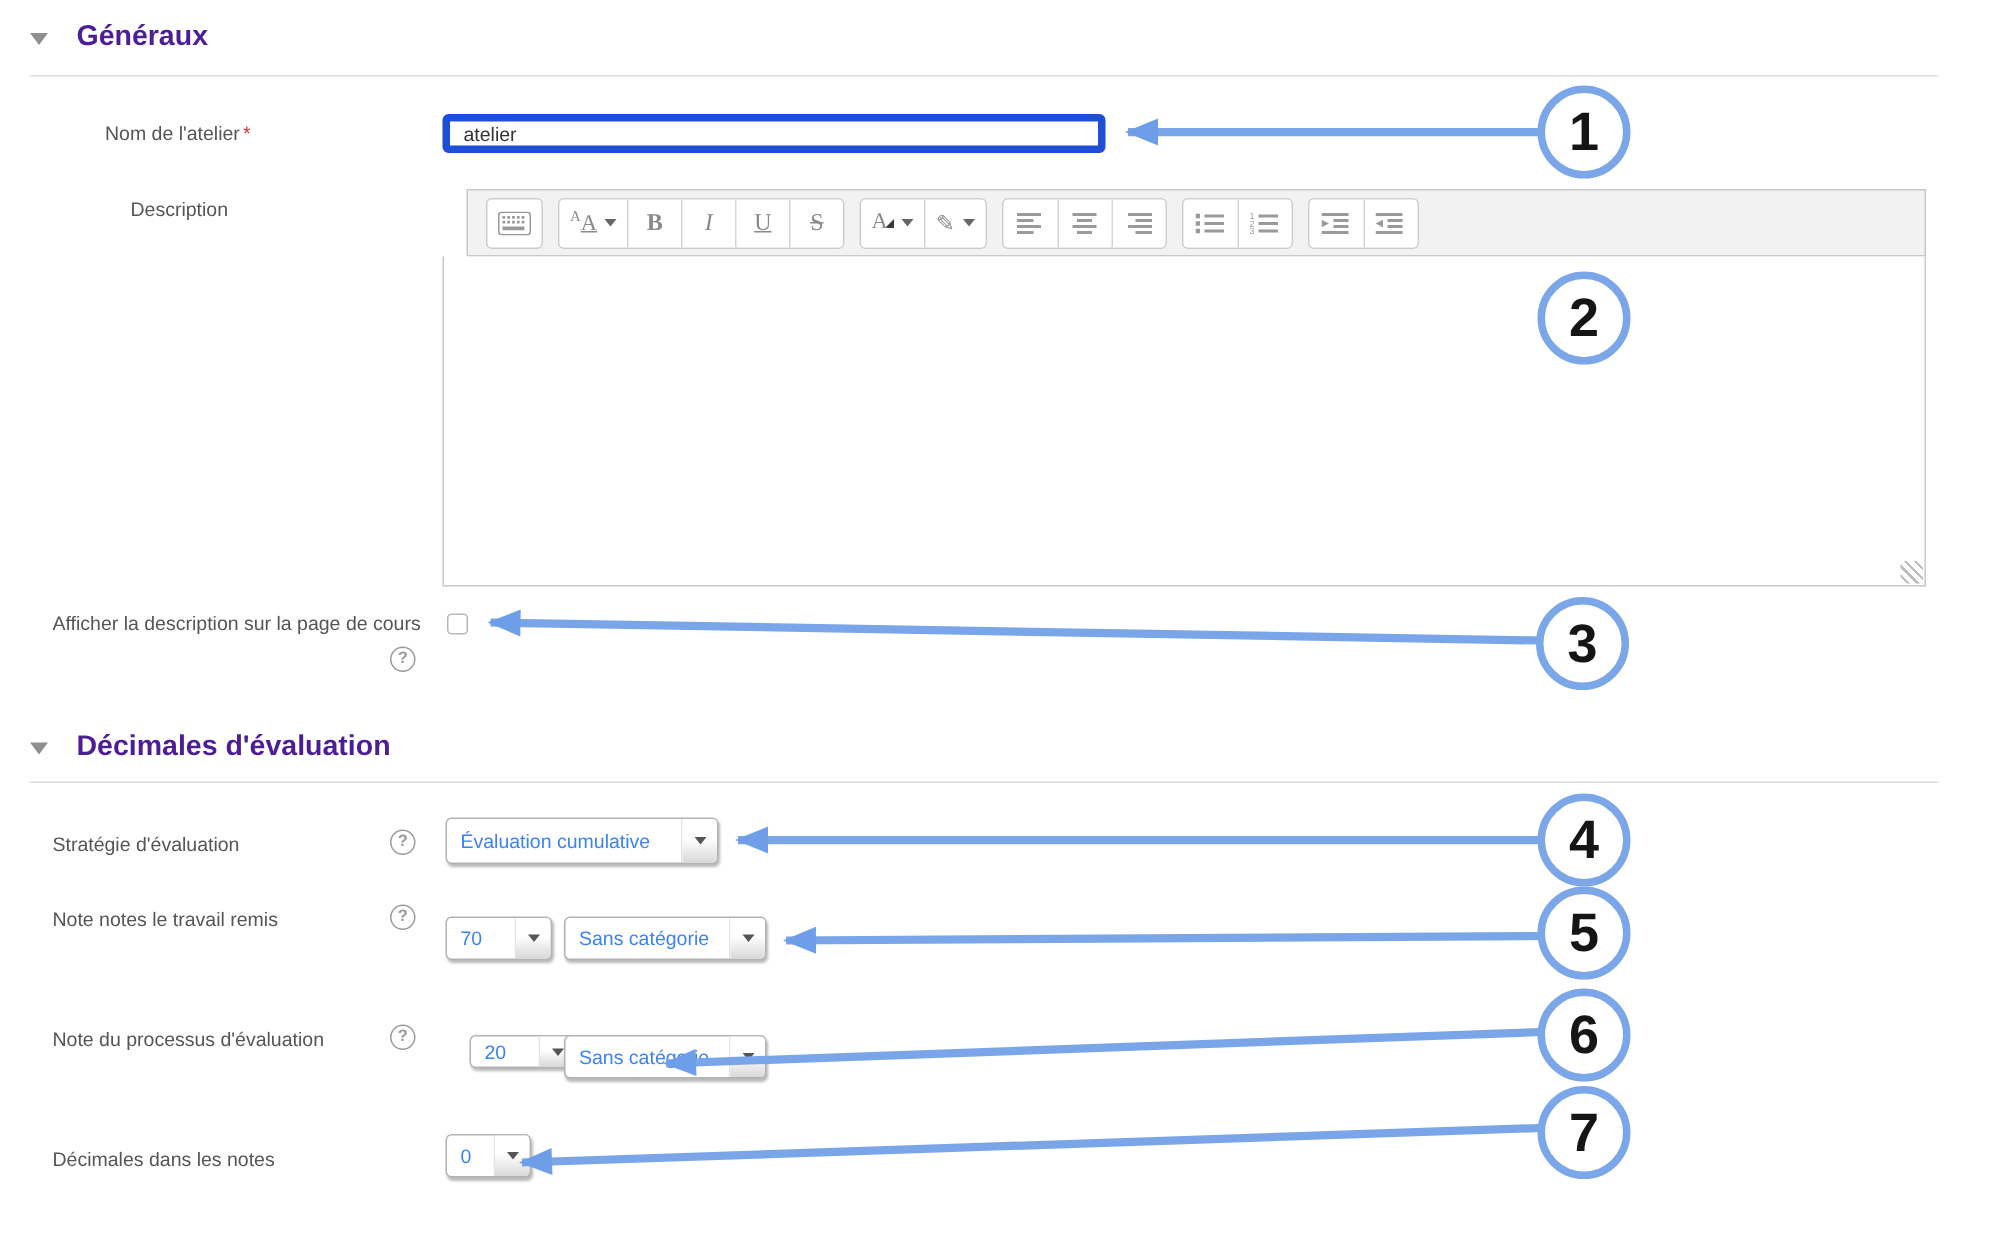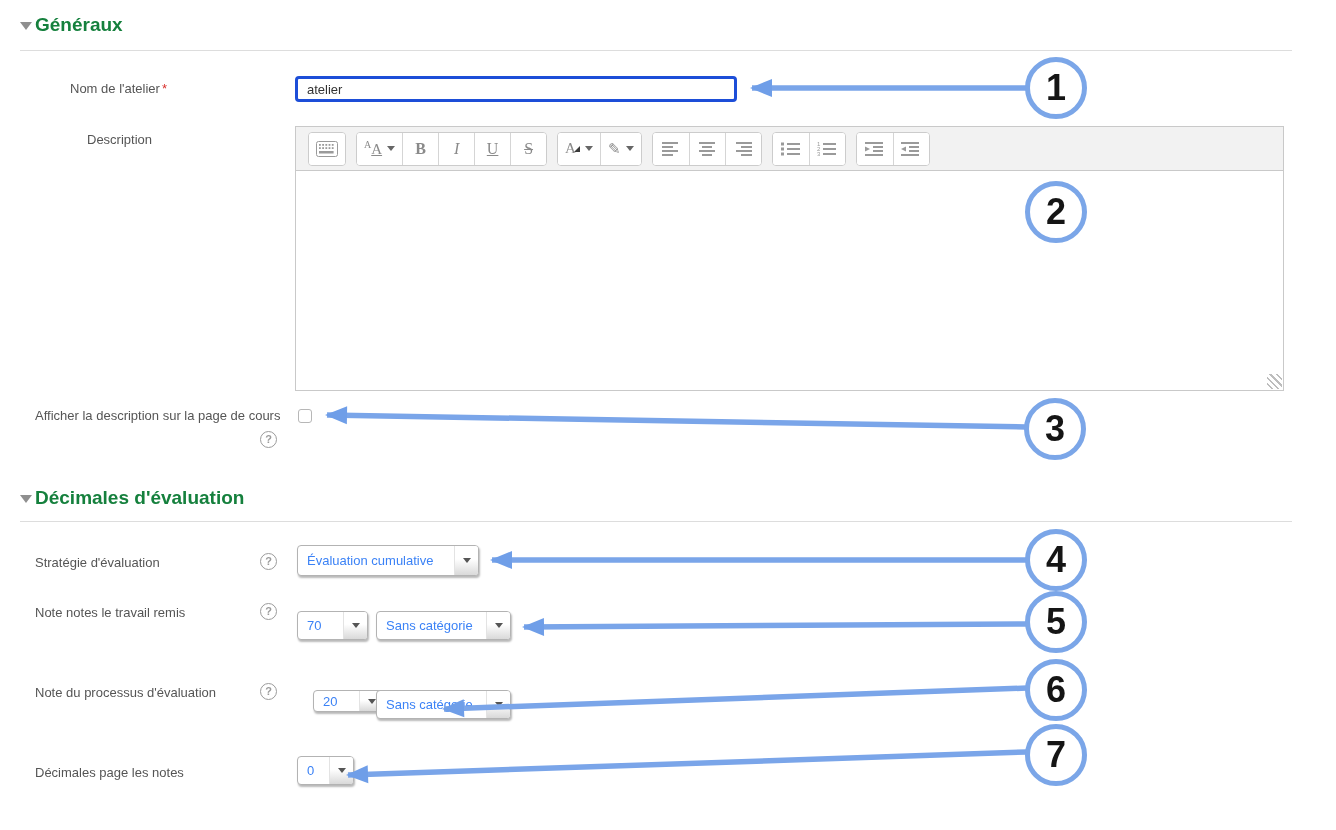--- a/index.html
+++ b/index.html
@@ -1,41 +1,41 @@
 <!DOCTYPE html>
 <html><head>
 <meta charset="utf-8">
 <style>
   html,body{margin:0;padding:0;background:#fff;}
   body{font-family:"Liberation Sans", sans-serif;}
   #page{position:relative;width:1336px;height:830px;background:#fff;overflow:hidden;}
 
   
-  .sec-title{position:absolute;font-size:19px;font-weight:bold;color:#15803d;}
+  .sec-title{position:absolute;font-size:19px;font-weight:bold;color:#4c1d95;margin-left:16px;}
   .sec-tri{position:absolute;width:0;height:0;border-left:6px solid transparent;border-right:6px solid transparent;border-top:8px solid #8f8f8f;}
   .divider{position:absolute;width:1272px;height:1px;background:#ddd;}
 
   
   .flabel{position:absolute;font-size:13px;color:#555;white-space:nowrap;}
   .req{color:#d9302c;margin-left:2px;font-size:13px;}
 
   
   .txt{position:absolute;left:295px;top:76px;width:442px;height:26px;box-sizing:border-box;
-       border:3px solid #1d4ed8;border-radius:4px;padding:0 9px;font-size:13px;color:#333;
+       border:5px solid #1d4ed8;border-radius:4px;padding:0 9px;font-size:13px;color:#333;
        font-family:"Liberation Sans",sans-serif;outline:none;background:#fff;}
 
   
   .help{position:absolute;width:17px;height:17px;box-sizing:border-box;border:1px solid #9b9b9b;
         border-radius:50%;color:#9b9b9b;font-size:11px;font-weight:bold;text-align:center;
         line-height:14px;background:#fff;cursor:pointer;}
 
   
   .editor{position:absolute;left:295px;top:126px;width:989px;}
   .toolbar{box-sizing:border-box;height:45px;background:#f2f2f2;border:1px solid #c9c9c9;
-           display:flex;align-items:center;padding:0 0 0 12px;gap:10px;}
+           display:flex;align-items:center;padding:0 0 0 12px;gap:10px;margin-left:16px;}
   .tb-group{display:flex;background:#fff;border:1px solid #ccc;border-radius:4px;overflow:hidden;height:32px;}
   .tb-btn{display:flex;align-items:center;justify-content:center;min-width:36px;height:32px;
           background:#fff;border:none;border-left:1px solid #d5d5d5;padding:0 7px;cursor:pointer;}
   .tb-btn:first-child{border-left:none;}
   .tb-serif{font-family:"Liberation Serif",serif;font-size:16px;color:#8a8a8a;}
   .bold{font-weight:bold;}
   .ital{font-style:italic;}
   .und{text-decoration:underline;}
   .strike{text-decoration:line-through;}
   .caret{width:0;height:0;border-left:4px solid transparent;border-right:4px solid transparent;
@@ -268,21 +268,21 @@
         <span class="caret"></span>
       </span>
   </div>
   <div class="msel" style="left:376px;top:690px;width:135px;height:29px;">
     <span class="v">Sans catégorie</span>
     <span class="a">
         <span class="caret"></span>
       </span>
   </div>
 
-  <div class="flabel" style="left:35px;top:765px;">Décimales page les notes</div>
+  <div class="flabel" style="left:35px;top:765px;">Décimales dans les notes</div>
   <div class="msel" style="left:297px;top:756px;width:57px;height:29px;">
     <span class="v">0</span>
     <span class="a">
         <span class="caret"></span>
       </span>
   </div>
 
   <svg id="arrows" width="1336" height="830">
     <defs>
       <marker id="ah" markerUnits="userSpaceOnUse" markerWidth="24" markerHeight="20" refX="21" refY="10" orient="auto">

